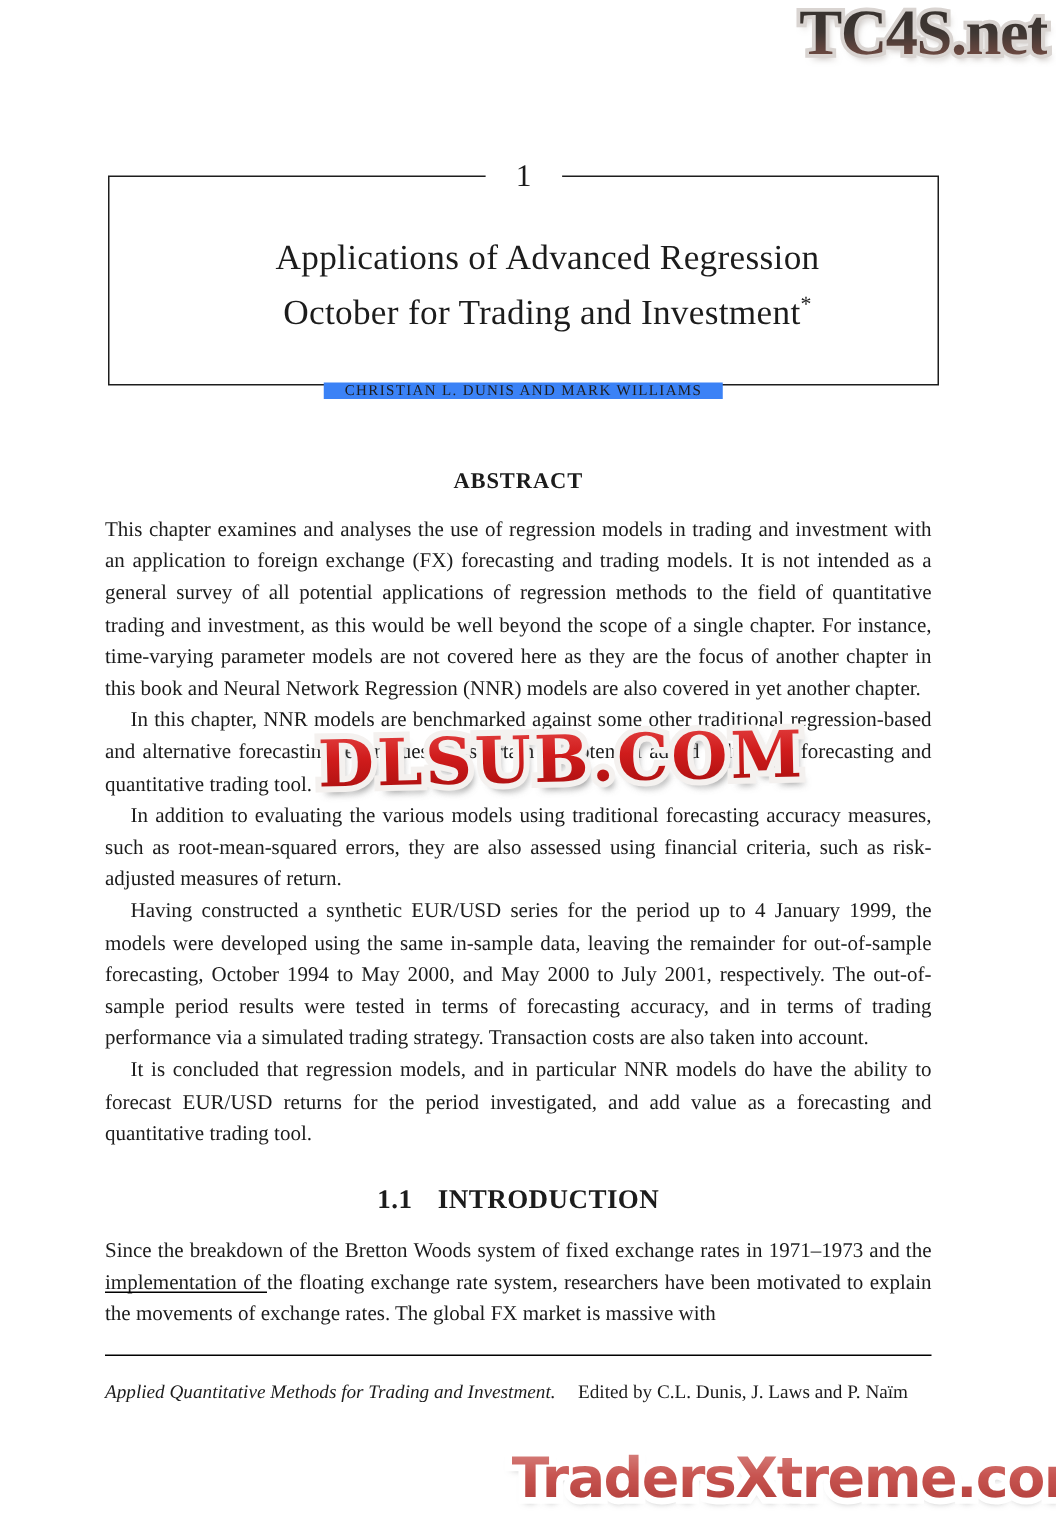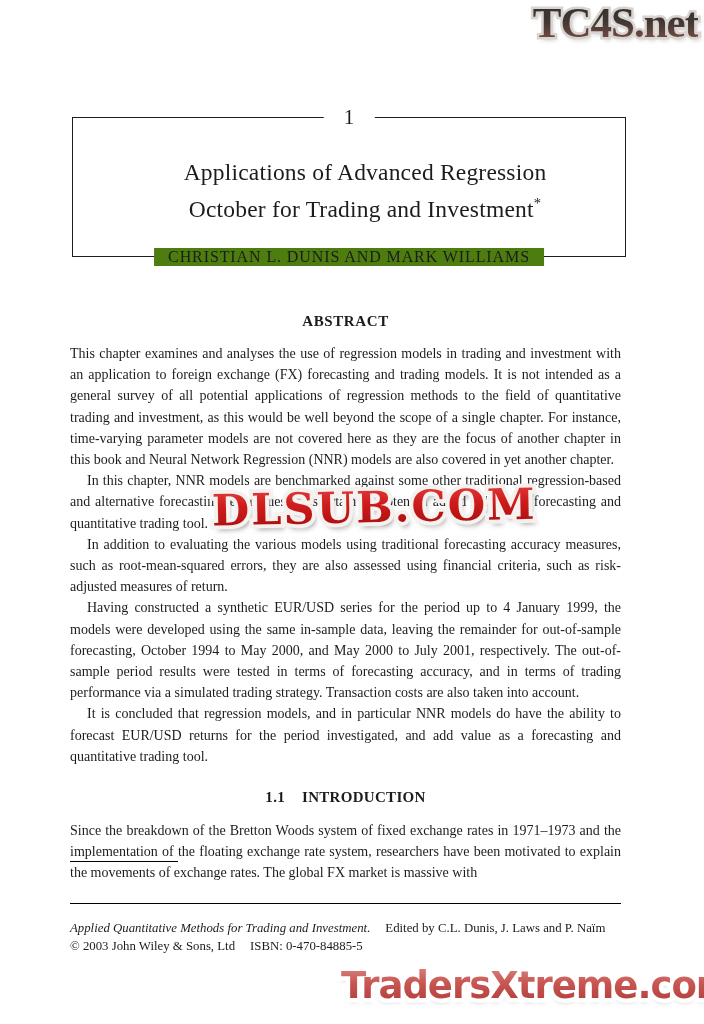--- a/index.html
+++ b/index.html
@@ -69,38 +69,38 @@
     background: #fff; padding: 0 20px; font-size: 21px; line-height: 27px;
   }
   .chapter-title {
     position: absolute; top: 23px; left: 0; width: 100%; margin: 16px;
     text-align: center; font-weight: normal;
     font-size: 23.5px; line-height: 31px; letter-spacing: 0.2px;
   }
   .chapter-title sup { font-size: 62%; }
   .authors {
     position: absolute; bottom: -10px; left: 50%; transform: translateX(-50%);
-    background: #4d7c0f; padding: 0 14px; white-space: nowrap;
-    font-size: 16px; letter-spacing: 0.9px;
+    background: #3b82f6; padding: 0 14px; white-space: nowrap;
+    font-size: 10px; letter-spacing: 0.9px;
   }
 
   
   .column { position: absolute; left: 70px; top: 313px; width: 551px; }
   .abstract-heading {
     margin: 0 0 13px; text-align: center;
     font-size: 15px; font-weight: bold; letter-spacing: 0.6px;
   }
   p.body {
     margin: 0; font-size: 14px; line-height: 21.2px;
     text-align: justify;
   }
   p.indent { text-indent: 17px; }
   .intro-heading {
     margin: 22px 0 14px; text-align: center;
-    font-size: 15px; font-weight: bold; letter-spacing: 0.3px;
+    font-size: 18px; font-weight: bold; letter-spacing: 0.3px;
   }
   .intro-heading .num { margin-right: 17px; }
 
   
   .footnote-block { position: absolute; left: 70px; top: 861px; width: 551px; }
   .fn-rule { width: 108px; height: 0; border-top: 1.5px solid #000; }
   .footnote { margin: 6px 0 0; font-size: 12.8px; line-height: 17px; }
   .footnote sup { font-size: 75%; }
 
   .imprint {
@@ -148,21 +148,20 @@
     <span class="back">DLSUB.COM</span>
     <span class="front">DLSUB.COM</span>
   </div>
 
   <div class="footnote-block">
     <div class="fn-rule"></div>
   </div>
 
   <div class="imprint">
     <p><em>Applied Quantitative Methods for Trading and Investment.</em><span class="gap"></span><span>Edited by C.L. Dunis, J. Laws and P. Naïm</span></p>
-    <p><span>© 2003 John Wiley &amp; Sons, Ltd</span><span class="gap"></span><span>ISBN: 0-470-84885-5</span></p>
   </div>
 
   <div class="wm-bottom layered">
     <span class="back">TradersXtreme.com</span>
     <span class="front">TradersXtreme.com</span>
   </div>
 
 </div>
 
 </body></html>

